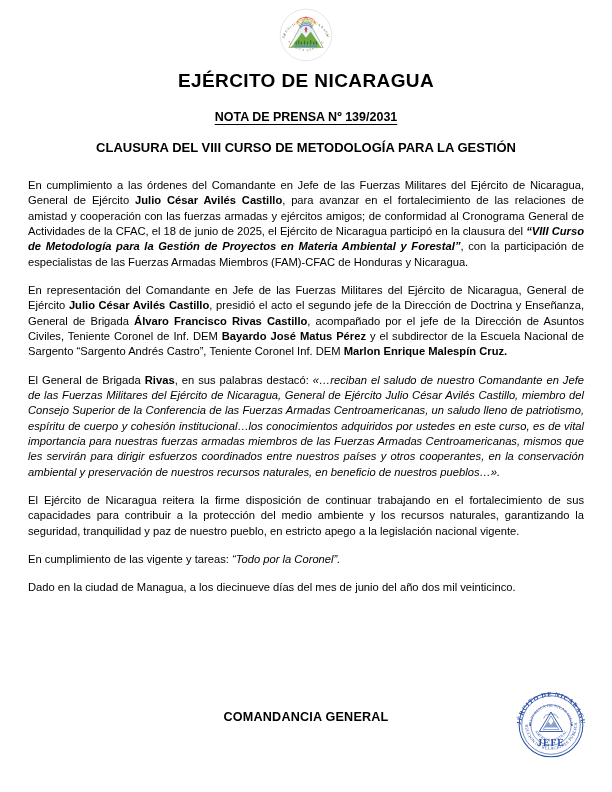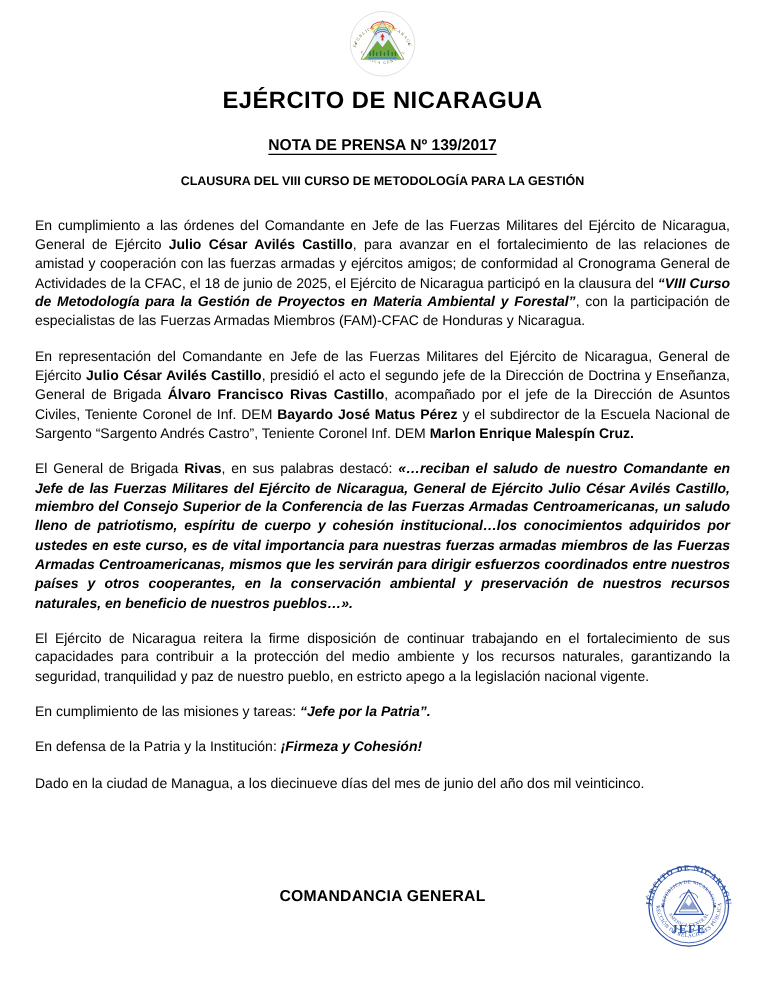--- a/index.html
+++ b/index.html
@@ -45,39 +45,39 @@
   }
   .nota {
     display: inline-block;
     font-size: 12.5px;
     font-weight: bold;
     text-decoration: underline;
     text-underline-offset: 3px;
   }
   .subject {
     text-align: center;
-    font-size: 10px;
+    font-size: 13px;
     font-weight: bold;
     line-height: 1.45;
     margin: 14px 34px 0 34px;
   }
 
   
   .body-block { margin-top: 20px; }
   p.para {
     font-size: 11.2px;
     line-height: 1.37;
     text-align: justify;
     text-justify: inter-word;
     margin: 0 0 13px 0;
   }
   p.para:last-child { margin-bottom: 12px; }
   .b { font-weight: bold; }
   .bi { font-weight: bold; font-style: italic; }
-  .quote { font-weight: bold; font-style: italic; }
+  .quote { font-weight: normal; font-style: italic; }
 
   
   .footer {
     position: absolute;
     left: 0;
     right: 0;
     bottom: 66px;
     text-align: center;
   }
   .footer-line {
@@ -144,40 +144,39 @@
           <rect x="68" y="66" width="2" height="9"></rect>
         <rect x="74" y="69" width="2" height="6"></rect>
           <rect x="79" y="68" width="2" height="7"></rect>
       </g>
     </svg>
   </div>
 
   <div class="doc-title">EJÉRCITO DE NICARAGUA</div>
 
   <div class="nota-wrap">
-    <span class="nota">NOTA DE PRENSA Nº 139/2017</span>
+    <span class="nota">NOTA DE PRENSA Nº 139/2031</span>
   </div>
 
   <div class="subject">
     <span>CLAUSURA DEL VIII CURSO DE METODOLOGÍA PARA LA GESTIÓN</span><br>
   </div>
 
   <div class="body-block">
 
     <p class="para"><span>En cumplimiento a las órdenes del Comandante en Jefe de las Fuerzas Militares del Ejército de Nicaragua, General de Ejército </span><span class="b">Julio César Avilés Castillo</span><span>, para avanzar en el fortalecimiento de las relaciones de amistad y cooperación con las fuerzas armadas y ejércitos amigos; de conformidad al Cronograma General de Actividades de la CFAC, el 18 de junio de 2025, el Ejército de Nicaragua participó en la clausura del </span><span class="bi">“VIII Curso de Metodología para la Gestión de Proyectos en Materia Ambiental y Forestal”</span><span>, con la participación de especialistas de las Fuerzas Armadas Miembros (FAM)-CFAC de Honduras y Nicaragua.</span></p>
 
     <p class="para"><span>En representación del Comandante en Jefe de las Fuerzas Militares del Ejército de Nicaragua, General de Ejército </span><span class="b">Julio César Avilés Castillo</span><span>, presidió el acto el segundo jefe de la Dirección de Doctrina y Enseñanza, General de Brigada </span><span class="b">Álvaro Francisco Rivas Castillo</span><span>, acompañado por el jefe de la Dirección de Asuntos Civiles, Teniente Coronel de Inf. DEM </span><span class="b">Bayardo José Matus Pérez</span><span> y el subdirector de la Escuela Nacional de Sargento “Sargento Andrés Castro”, Teniente Coronel Inf. DEM </span><span class="b">Marlon Enrique Malespín Cruz.</span></p>
 
     <p class="para"><span>El General de Brigada </span><span class="b">Rivas</span><span>, en sus palabras destacó: </span><span class="quote">«…reciban el saludo de nuestro Comandante en Jefe de las Fuerzas Militares del Ejército de Nicaragua, General de Ejército Julio César Avilés Castillo, miembro del Consejo Superior de la Conferencia de las Fuerzas Armadas Centroamericanas, un saludo lleno de patriotismo, espíritu de cuerpo y cohesión institucional…los conocimientos adquiridos por ustedes en este curso, es de vital importancia para nuestras fuerzas armadas miembros de las Fuerzas Armadas Centroamericanas, mismos que les servirán para dirigir esfuerzos coordinados entre nuestros países y otros cooperantes, en la conservación ambiental y preservación de nuestros recursos naturales, en beneficio de nuestros pueblos…».</span></p>
 
     <p class="para">El Ejército de Nicaragua reitera la firme disposición de continuar trabajando en el fortalecimiento de sus capacidades para contribuir a la protección del medio ambiente y los recursos naturales, garantizando la seguridad, tranquilidad y paz de nuestro pueblo, en estricto apego a la legislación nacional vigente.</p>
 
-    <p class="para"><span>En cumplimiento de las misiones y tareas: </span><span class="quote">“Jefe por la Patria”.</span></p>
-
-    <p class="para"><span>En defensa de la Patria y la Institución: </span><span class="quote">¡Firmeza y Cohesión!</span></p>
+    <p class="para"><span>En cumplimiento de las vigente y tareas: </span><span class="quote">“Todo por la Coronel”.</span></p>
+
 
     <p class="para">Dado en la ciudad de Managua, a los diecinueve días del mes de junio del año dos mil veinticinco.</p>
 
   </div>
 
   <div class="footer">
     <div class="footer-line">COMANDANCIA GENERAL</div>
   </div>
 
   <svg class="seal" viewBox="0 0 120 120">

